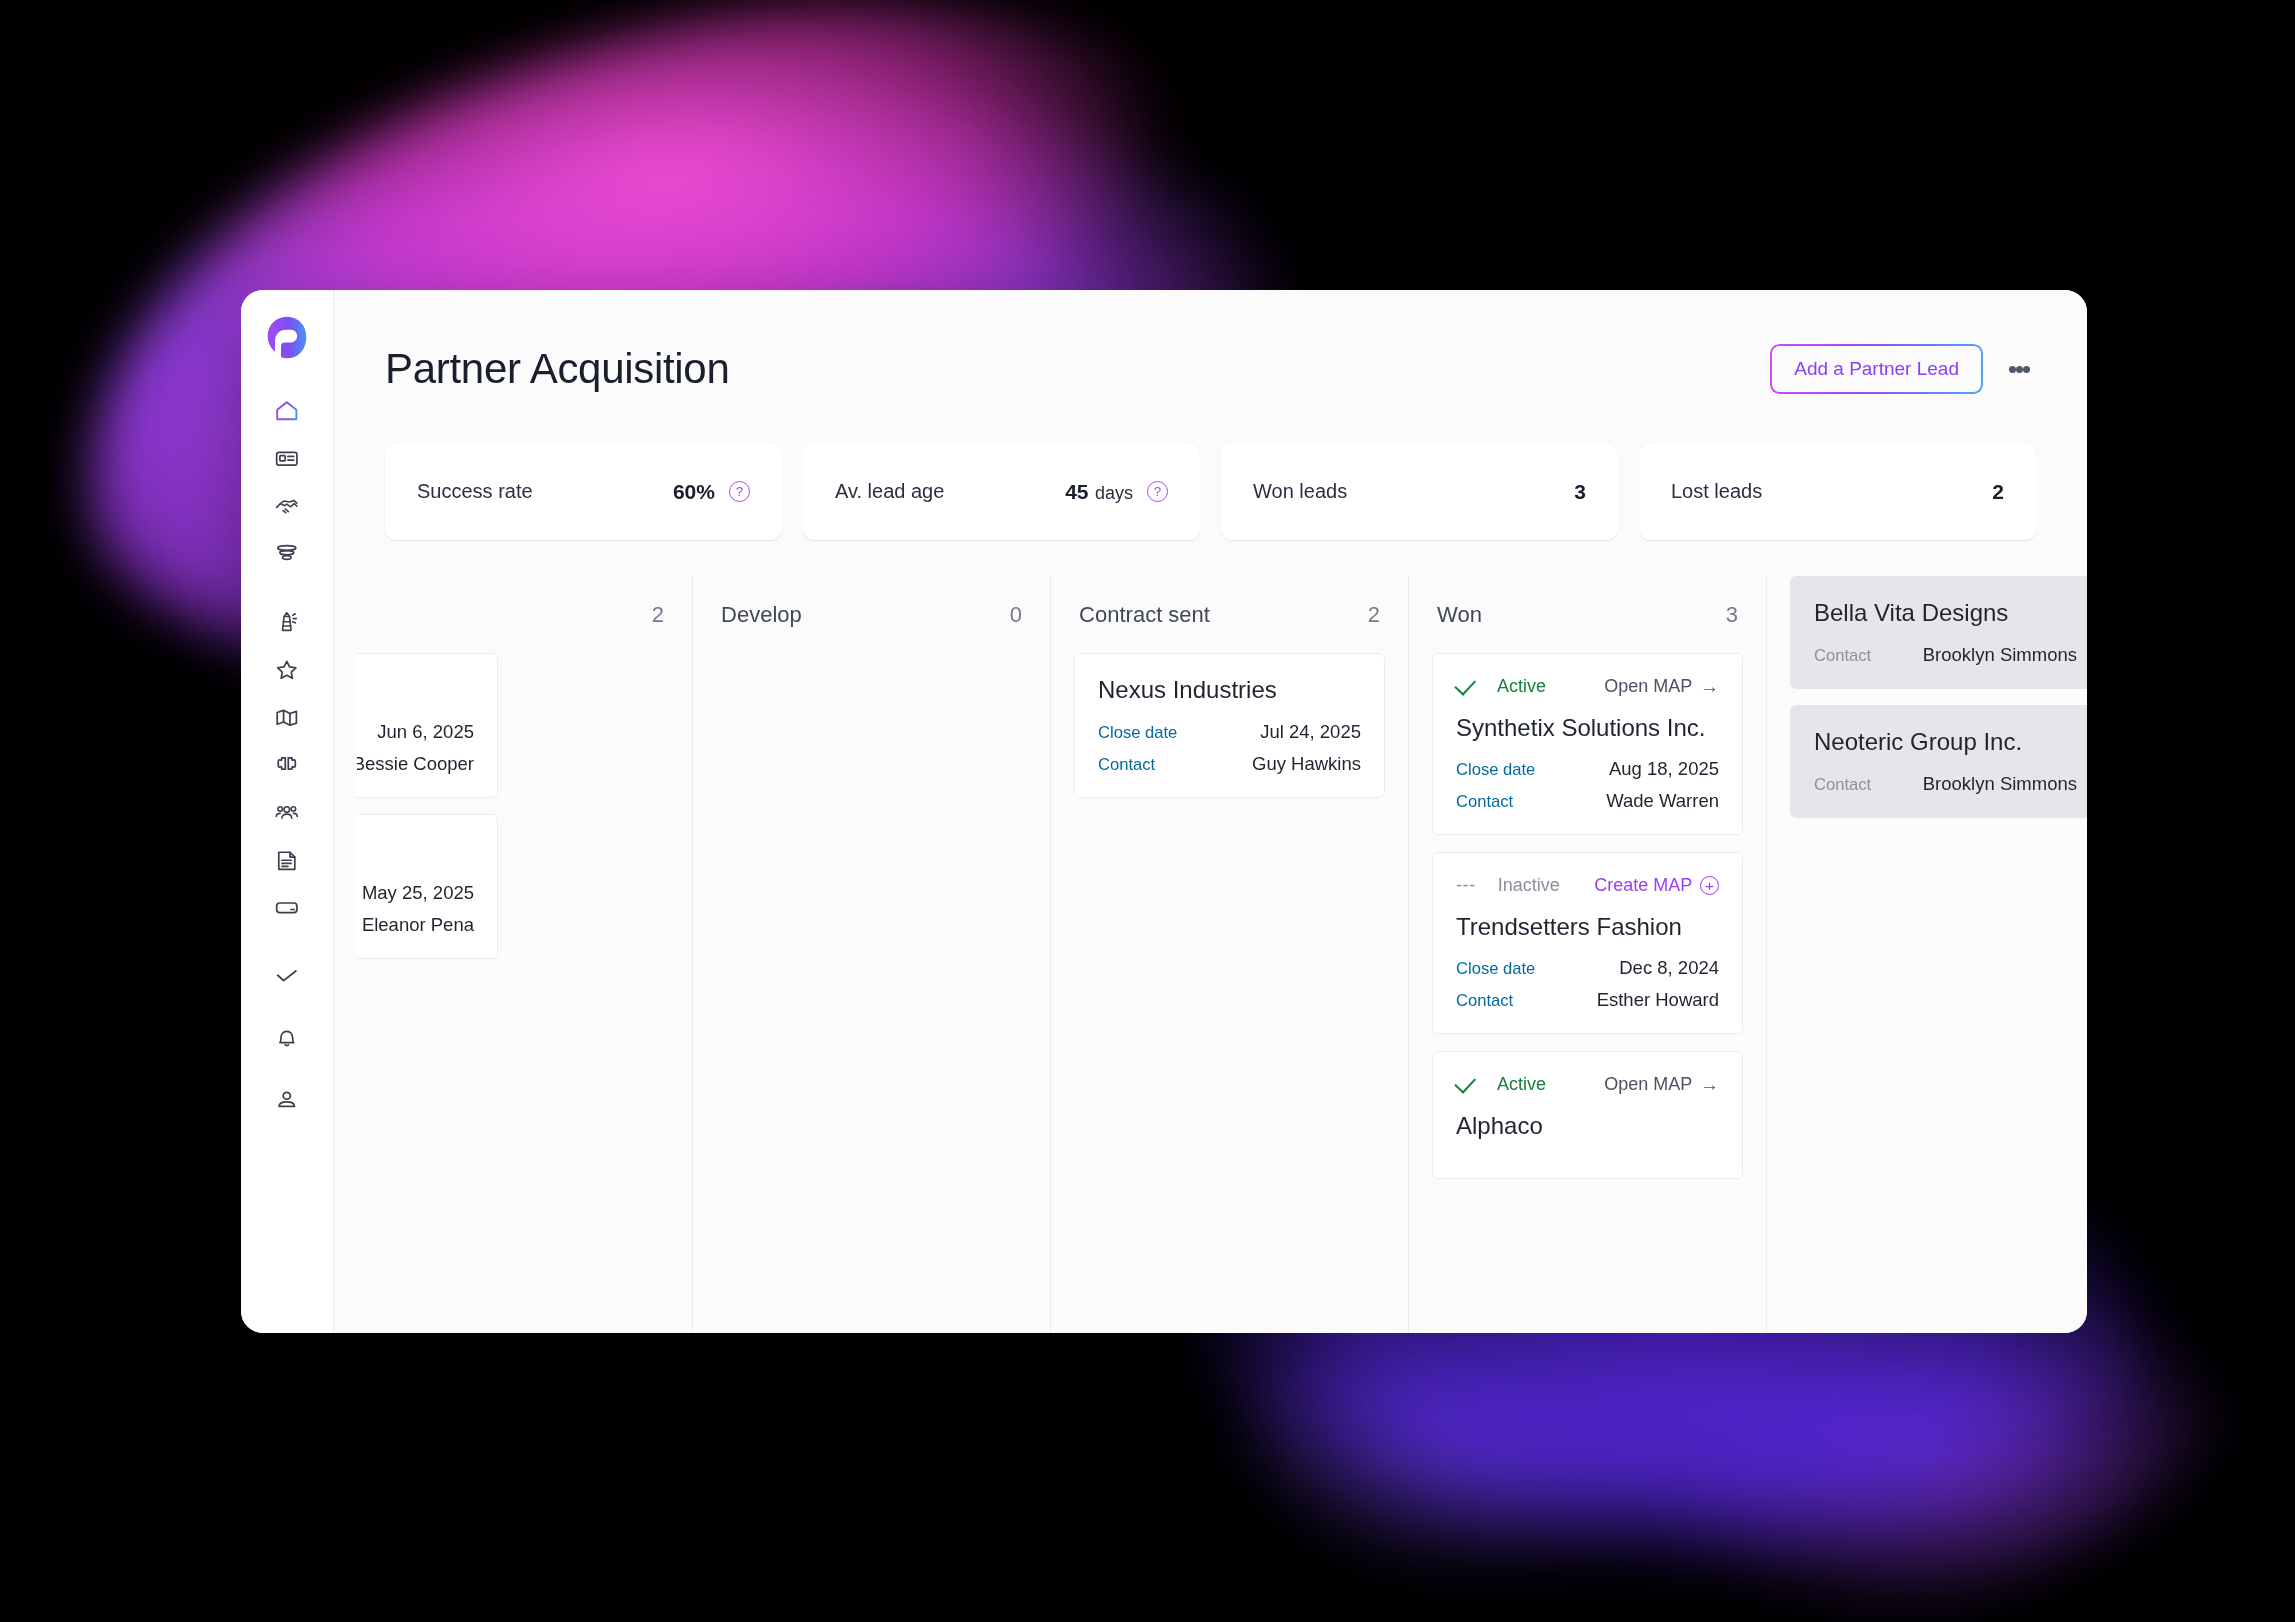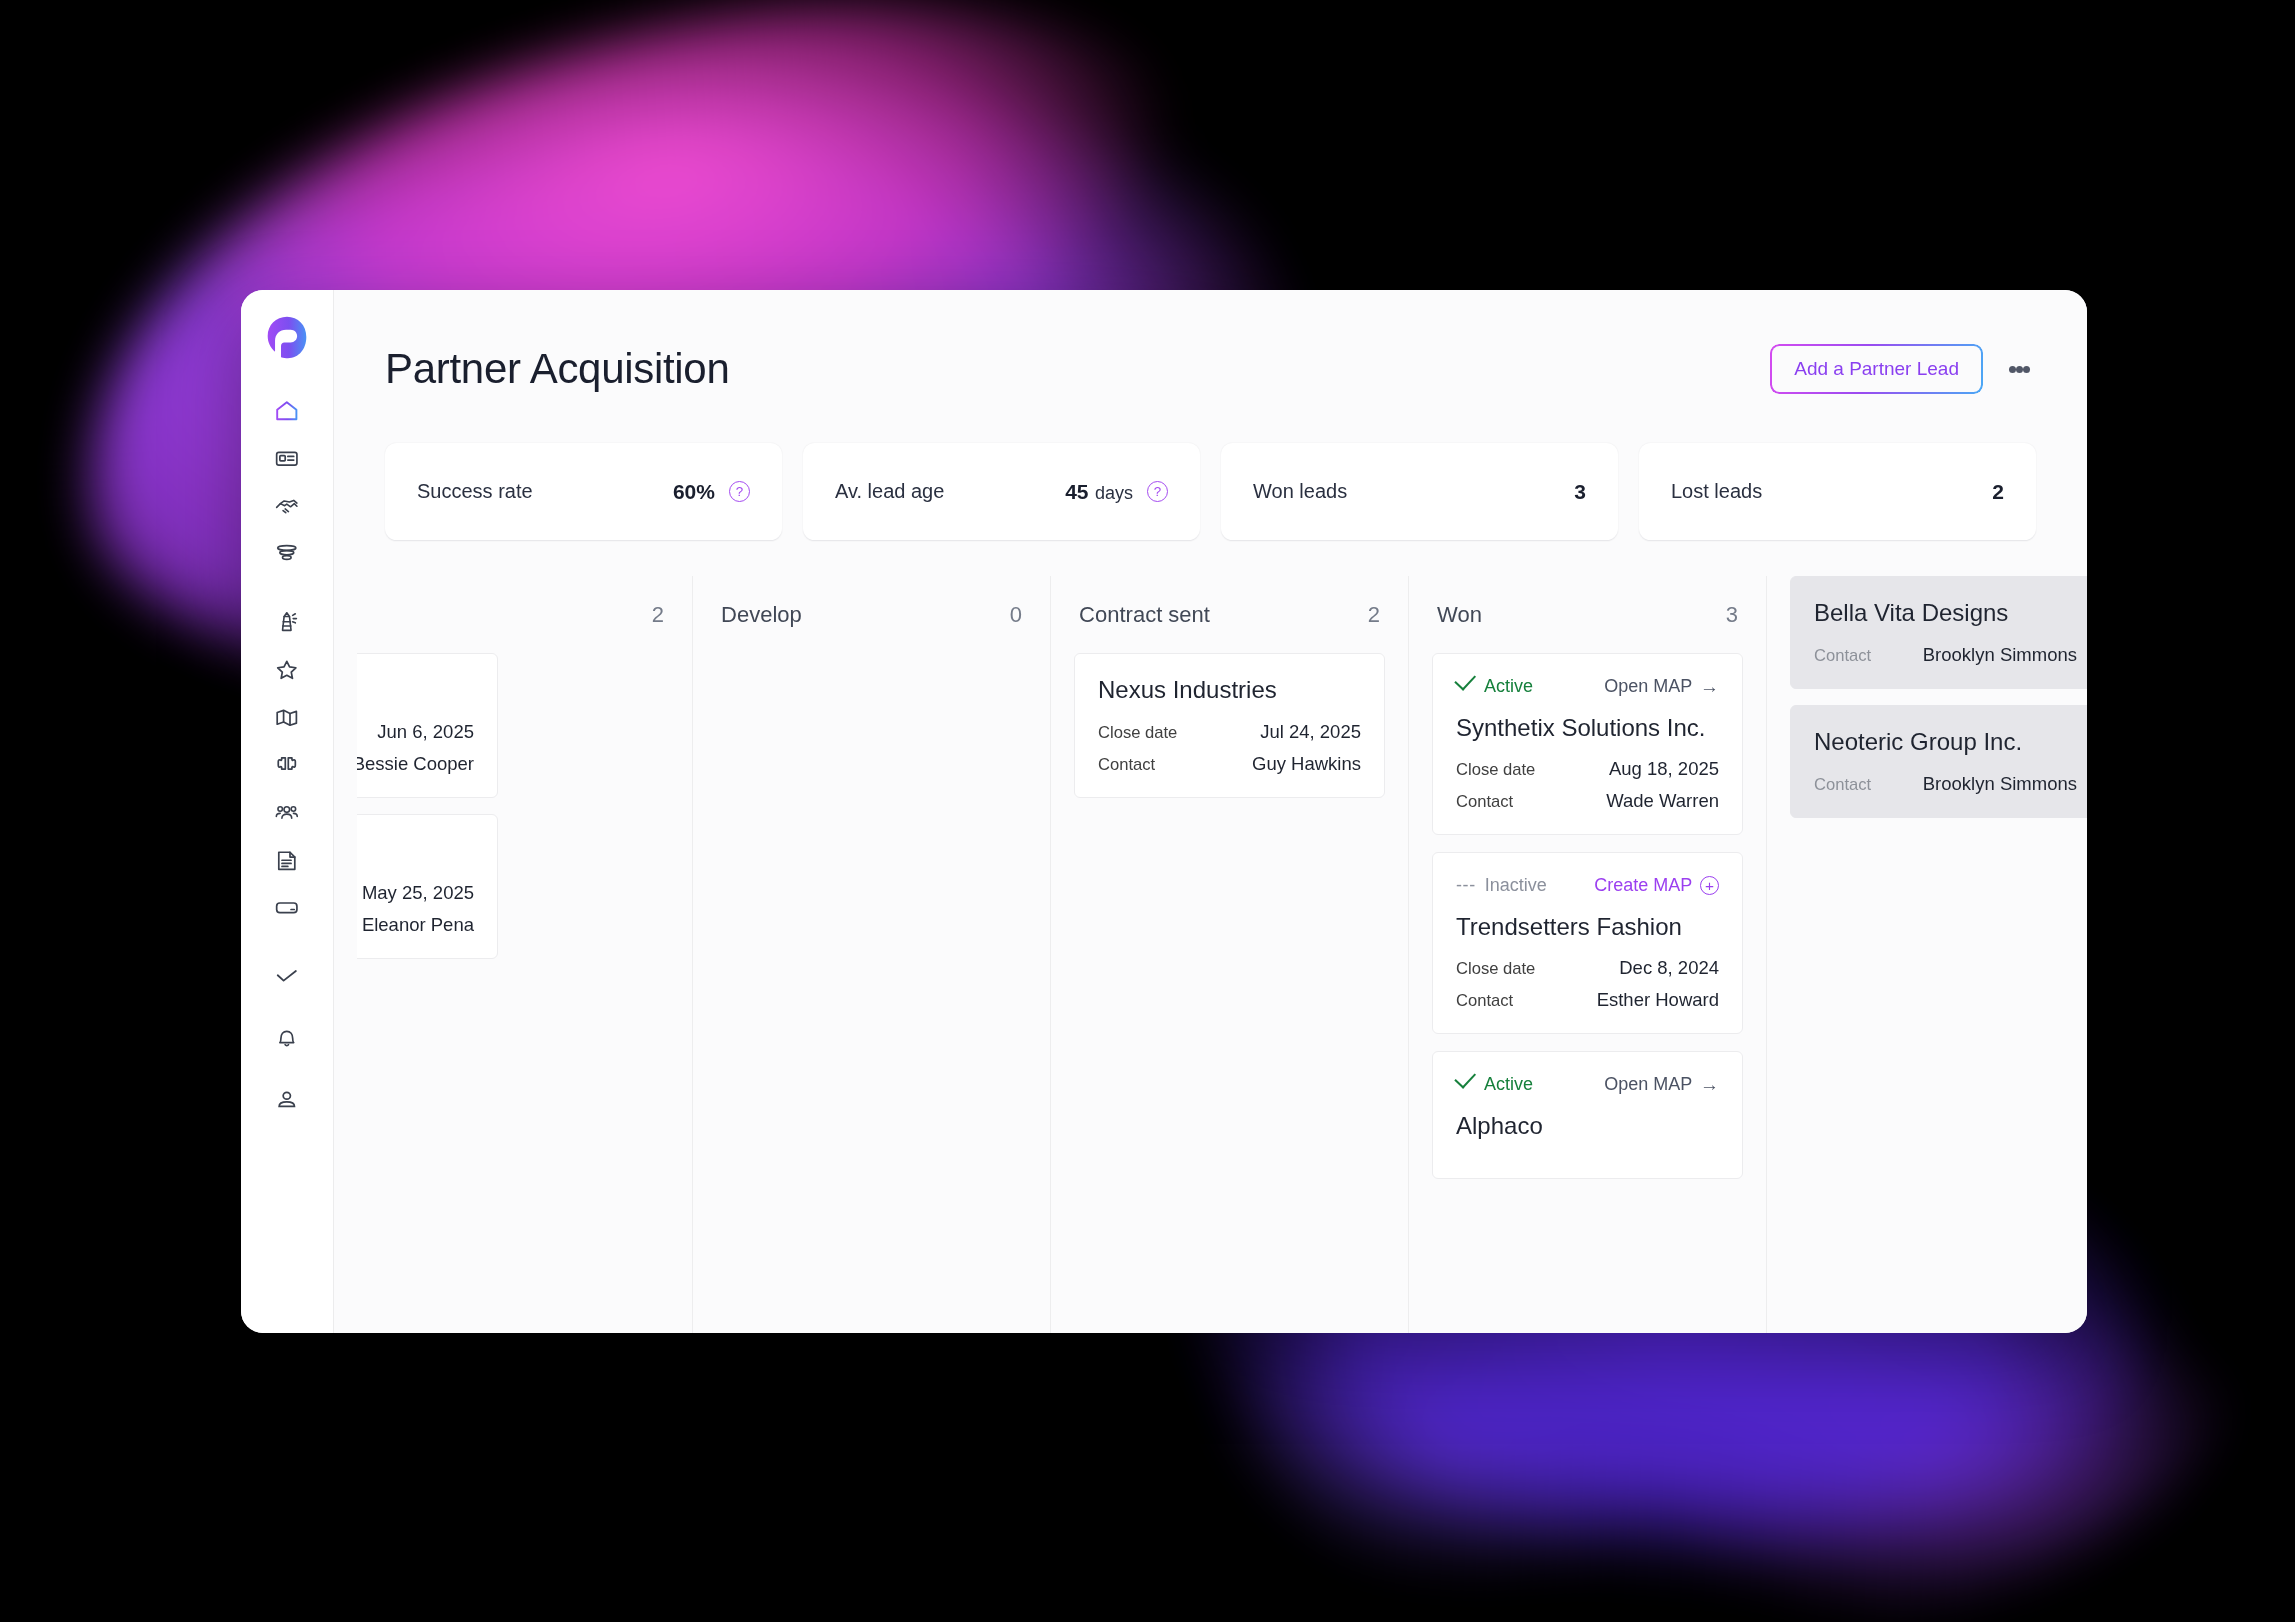--- a/index.html
+++ b/index.html
@@ -283,22 +283,22 @@
     border-color: #e6e6ea;
   }
 
   .card-top {
     display: flex;
     align-items: center;
     margin-bottom: 16.6px;
   }
   .status {
     display: flex;
-    align-items: flex-start;
-    gap: 9px;
+    align-items: center;
+    gap: 22px;
     font-size: 18px;
     white-space: nowrap;
   }
   .status.active { color: #16803c; }
   .status.inactive { color: #8b909c; }
   .status .check {
     display: inline-block;
     width: 19px; height: 11.5px;
     border-left: 2.6px solid #16803c;
     border-bottom: 2.6px solid #16803c;
@@ -338,21 +338,21 @@
     white-space: nowrap;
   }
 
   .card-row {
     display: flex;
     align-items: baseline;
     margin-top: 10.2px;
   }
   .row-label {
     font-size: 16.6px;
-    color: #404040;
+    color: #0369a1;
   }
   .lead-card.lost .row-label { color: #8d9199; }
   .row-value {
     margin-left: auto;
     font-size: 18.5px;
     color: #1f2430;
     white-space: nowrap;
   }
 
   

